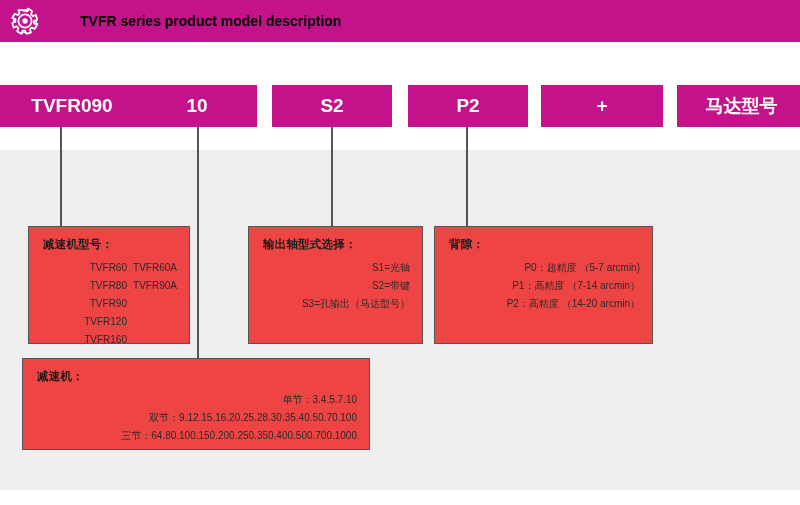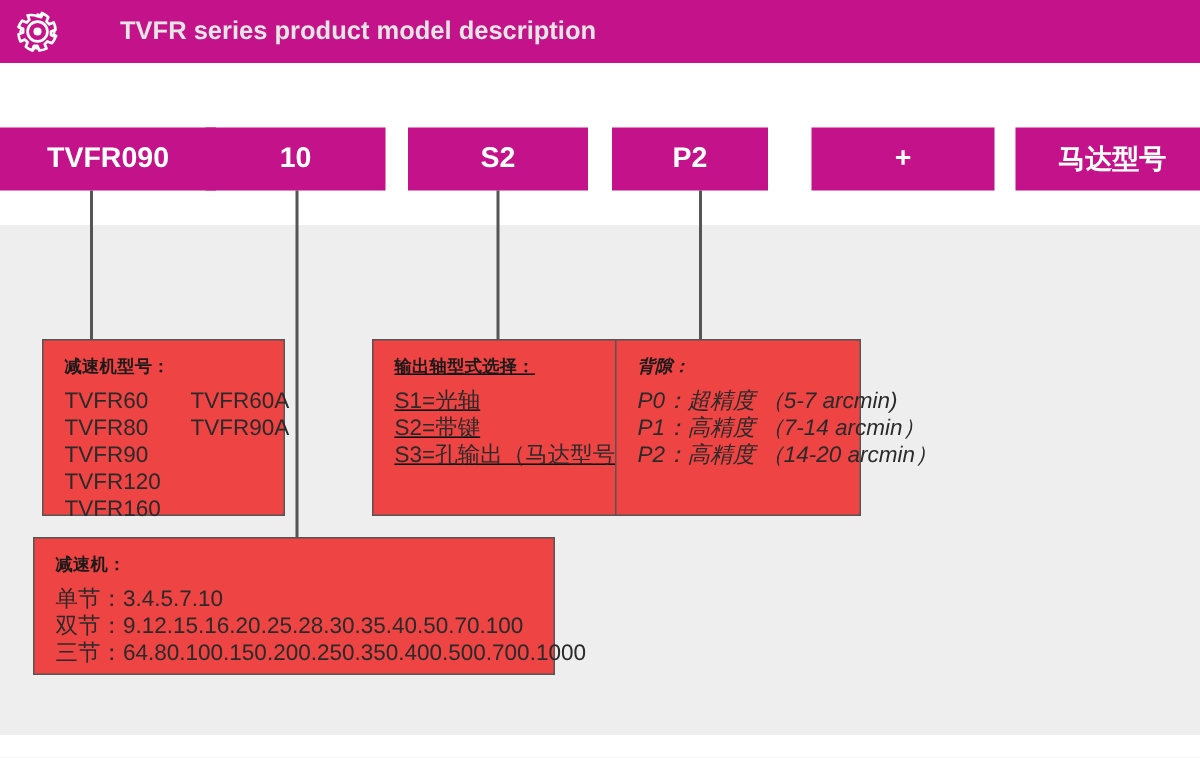--- a/index.html
+++ b/index.html
@@ -36,22 +36,22 @@
     display: block;
   }
   .header-title-cn {
     color: #ffffff;
     font-size: 17px;
     font-weight: bold;
     letter-spacing: 0px;
     white-space: nowrap;
   }
   .header-title-en {
-    color: #e5e5e5;
-    font-size: 17px;
+    color: #000000;
+    font-size: 14px;
     font-weight: bold;
     margin-left: 26px;
     white-space: nowrap;
   }
 
   
   .canvas-gray {
     position: absolute;
     left: 0;
     top: 150px;
@@ -95,24 +95,25 @@
     padding: 10px 12px 8px 14px;
   }
   .info-title {
     font-size: 11.5px;
     font-weight: bold;
     color: #1a1a1a;
     margin-bottom: 7px;
     letter-spacing: 0.2px;
   }
   .info-line {
-    font-size: 15px;
+    font-size: 10px;
     color: #2a2a2a;
     line-height: 18px;
     white-space: pre;
+    text-align: right;
   }
   .model-grid {
     display: grid;
     grid-template-columns: 84px auto;
     row-gap: 0px;
   }
   .model-grid .info-line { line-height: 18px; }
 </style>
 </head>
 <body>
@@ -150,21 +151,21 @@
     <circle cx="50" cy="50" r="9" fill="#ffffff"></circle>
   </svg>
   <span class="header-title-en">TVFR series product model description</span>
 </div>
 
 <div class="canvas-gray"></div>
 
 <div class="code-box" style="left:0px; width:144px;">TVFR090</div>
 <div class="code-box" style="left:137px; width:120px;text-align:right;">10</div>
 <div class="code-box" style="left:272px; width:120px;">S2</div>
-<div class="code-box" style="left:408px; width:104px;">P2</div>
+<div class="code-box" style="left:408px; width:120px;">P2</div>
 <div class="code-box" style="left:541px; width:122px;">+</div>
 <div class="code-box cn" style="left:677px; width:129px;">马达型号</div>
 
 <div class="connector" style="left:60px;  top:127px; height:100px;"></div>
 <div class="connector" style="left:197px; top:127px; height:232px;"></div>
 <div class="connector" style="left:331px; top:127px; height:100px;"></div>
 <div class="connector" style="left:466px; top:127px; height:100px;"></div>
 
 <div class="info-box" style="left:28px; top:226px; width:162px; height:118px;">
   <div class="info-title">减速机型号：</div>
@@ -175,28 +176,28 @@
     <div class="info-line">TVFR90A</div>
     <div class="info-line">TVFR90</div>
     <div class="info-line"></div>
     <div class="info-line">TVFR120</div>
     <div class="info-line"></div>
     <div class="info-line">TVFR160</div>
     <div class="info-line"></div>
   </div>
 </div>
 
-<div class="info-box" style="left:248px; top:226px; width:175px; height:118px;text-decoration:underline;">
+<div class="info-box" style="left:248px; top:226px; width:175px; height:118px;">
   <div class="info-title">输出轴型式选择：</div>
   <div class="info-line">S1=光轴</div>
   <div class="info-line">S2=带键</div>
   <div class="info-line">S3=孔输出（马达型号）</div>
 </div>
 
-<div class="info-box" style="left:410px; top:226px; width:164px; height:118px;font-style:italic;">
+<div class="info-box" style="left:434px; top:226px; width:219px; height:118px;">
   <div class="info-title">背隙：</div>
   <div class="info-line">P0：超精度 （5-7 arcmin)</div>
   <div class="info-line">P1：高精度 （7-14 arcmin）</div>
   <div class="info-line">P2：高精度 （14-20 arcmin）</div>
 </div>
 
 <div class="info-box" style="left:22px; top:358px; width:348px; height:92px;">
   <div class="info-title">减速机：</div>
   <div class="info-line">单节：3.4.5.7.10</div>
   <div class="info-line">双节：9.12.15.16.20.25.28.30.35.40.50.70.100</div>

